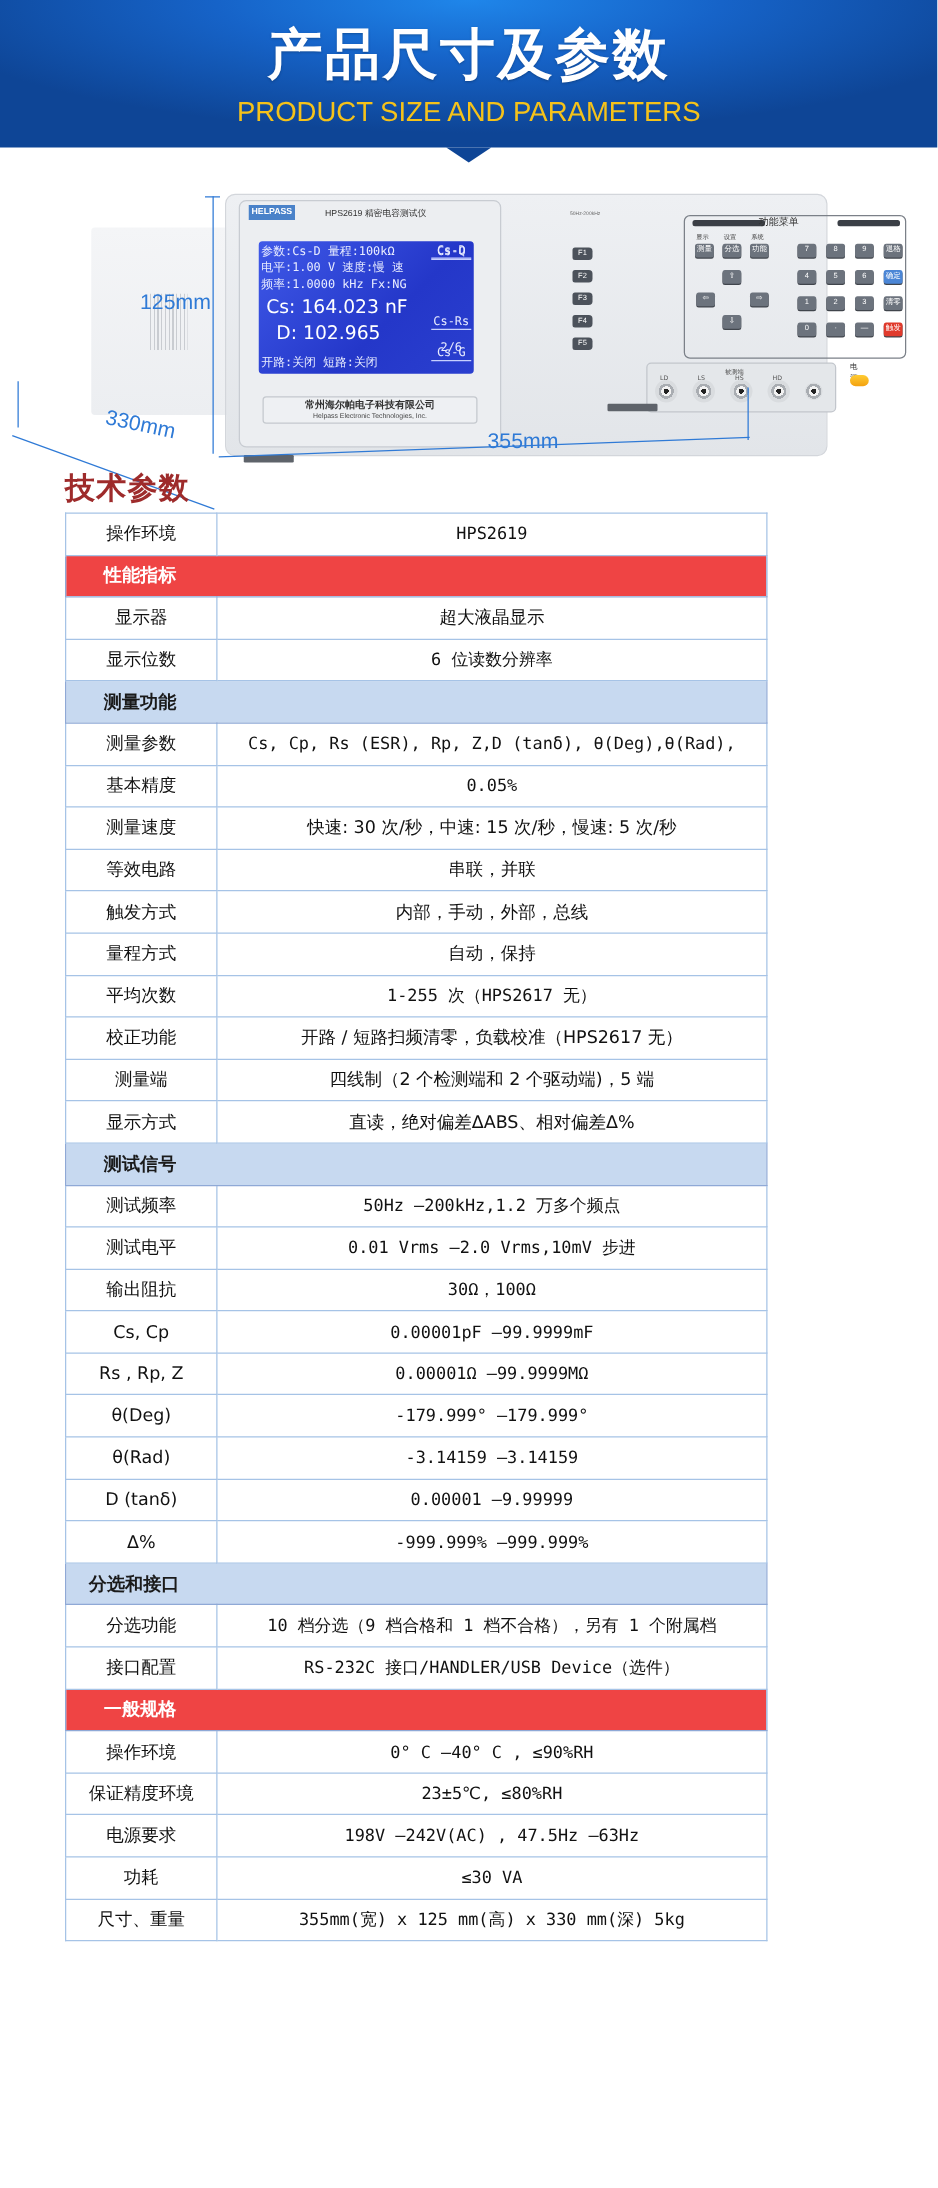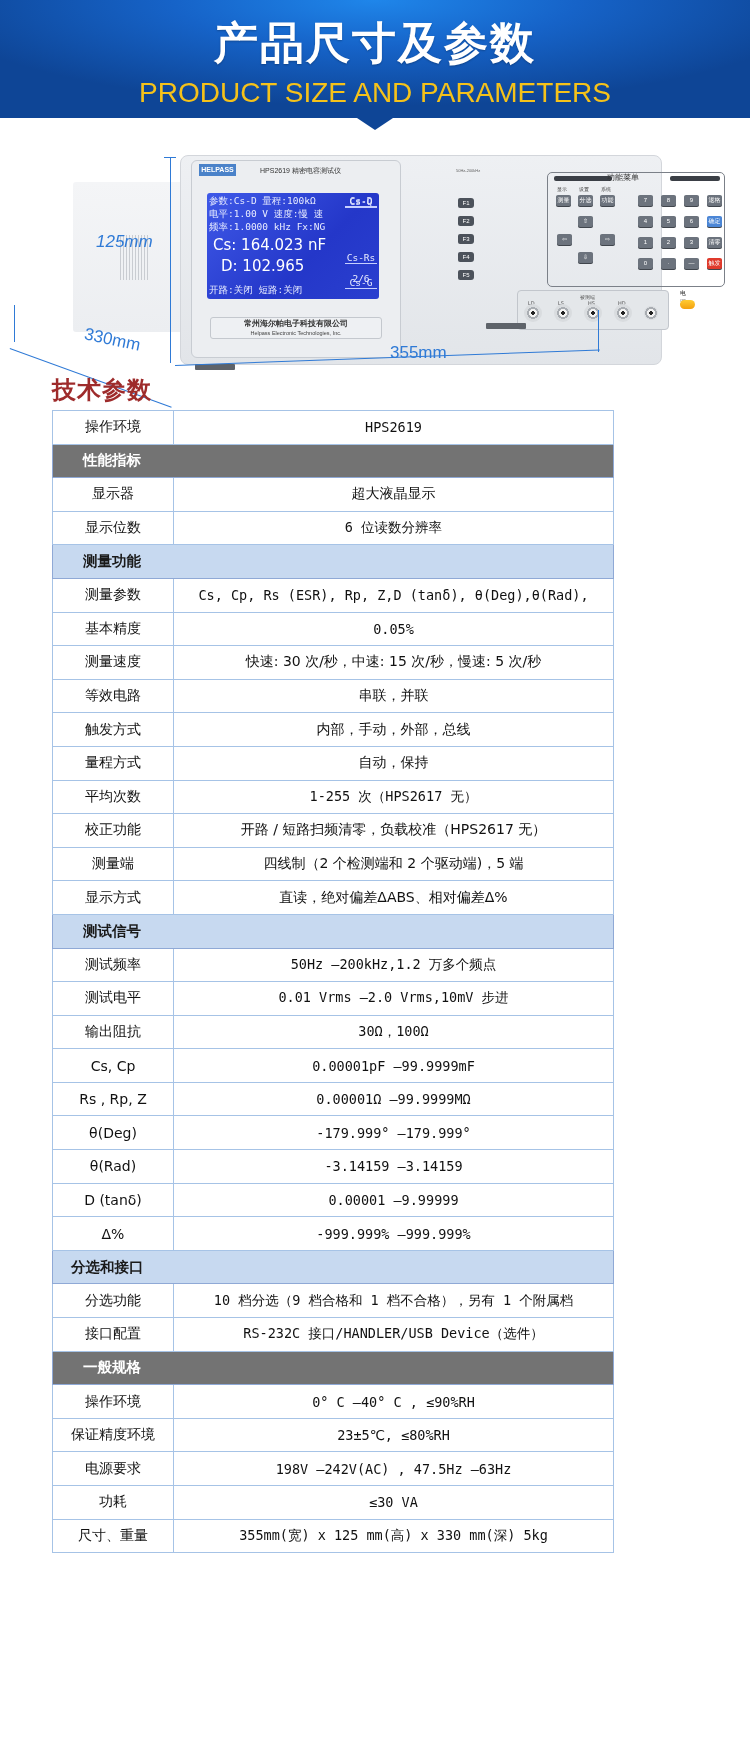--- a/index.html
+++ b/index.html
@@ -13,21 +13,21 @@
     text-align: center; color: #fff;
   }
   .banner-title {
     position: absolute; left: 0; right: 0; top: 14px;
     font-family: "DejaVu Sans", sans-serif; font-weight: bold;
     font-size: 44px; letter-spacing: 2px; color: #ffffff;
     text-shadow: 0 1px 2px rgba(0,0,0,0.25);
   }
   .banner-sub {
     position: absolute; left: 0; right: 0; top: 77px;
-    font-family: "Liberation Sans", sans-serif; font-size: 28px;
+    font-family: "Liberation Sans", sans-serif; font-size: 22px;
     color: #f5c21a; letter-spacing: 0px;
   }
   .banner-notch {
     position: absolute; left: 357px; top: 118px; width: 0; height: 0;
     border-left: 18px solid transparent; border-right: 18px solid transparent;
     border-top: 12px solid #0e4596;
   }
 
   
   .product {
@@ -134,21 +134,21 @@
     text-align: center; vertical-align: middle; white-space: nowrap; overflow: hidden;
   }
   .spec-table td.label { width: 121px; }
   .spec-table td.value { font-family: "DejaVu Sans Mono", "DejaVu Sans", monospace; font-size: 13.5px; }
   .spec-table td.value.cjk { font-family: "DejaVu Sans", sans-serif; font-size: 14px; }
   .spec-table tr.section td {
     text-align: left; font-weight: bold; font-size: 14.5px; padding-left: 30px;
     border-color: #8fa9d6;
   }
   .spec-table tr.section.light td { background: #c7d9f0; color: #1a1a1a; }
-  .spec-table tr.section.dark td { background: #737373; color: #ffffff; }
+  .spec-table tr.section.dark td { background: #ef4444; color: #ffffff; }
   .spec-table tr.section.wide td { padding-left: 18px; }
 </style>
 </head>
 <body>
 
 <div class="banner">
   <div class="banner-title">产品尺寸及参数</div>
   <div class="banner-sub">PRODUCT SIZE AND PARAMETERS</div>
 </div>
 <div class="banner-notch"></div>
@@ -232,21 +232,21 @@
     <div class="bnc" style="left:126px; width:14px; height:14px; top:15px;"></div>
   </div>
   <div class="power-label">电 源</div>
   <div class="power-btn"></div>
 
   <div class="foot" style="left:135px; top:224px; width:40px;"></div>
   <div class="foot" style="left:426px; top:183px; width:40px;"></div>
 
   <div class="dim-line" style="left:110px; top:17px; width:1px; height:206px;"></div>
   <div class="dim-line" style="left:104px; top:17px; width:12px; height:1px;"></div>
-  <div class="dim-text" style="left:36px; top:92px;font-style:italic;">125mm</div>
+  <div class="dim-text" style="left:52px; top:92px;">125mm</div>
 
   <div class="dim-line" style="left:-46px; top:165px; width:1px; height:37px;"></div>
   <div class="dim-line" style="left:-50px; top:208px; width:172px; height:1px; transform:rotate(20deg); transform-origin:0 0;"></div>
   <div class="dim-text" style="left:24px; top:190px; transform:rotate(12deg);">330mm</div>
 
   <div class="dim-line" style="left:115px; top:225px; width:425px; height:1px; transform:rotate(-2.1deg); transform-origin:0 0;"></div>
   <div class="dim-line" style="left:538px; top:170px; width:1px; height:42px;"></div>
   <div class="dim-text" style="left:330px; top:203px;">355mm</div>
 </div>
 

